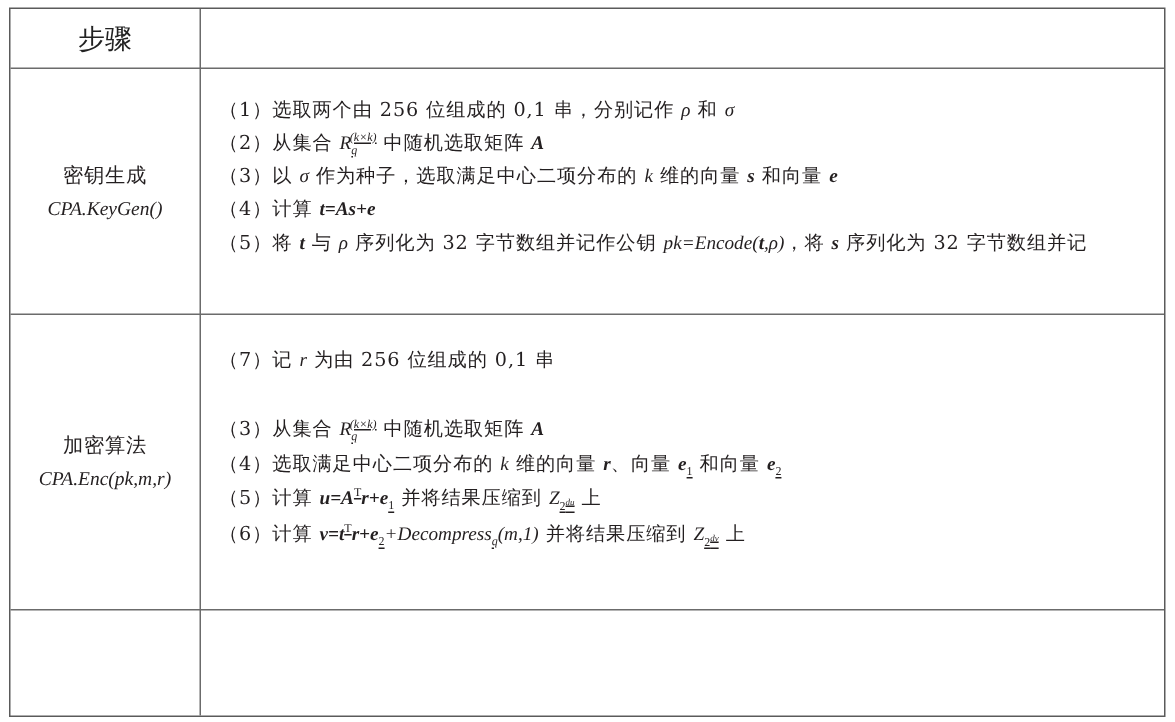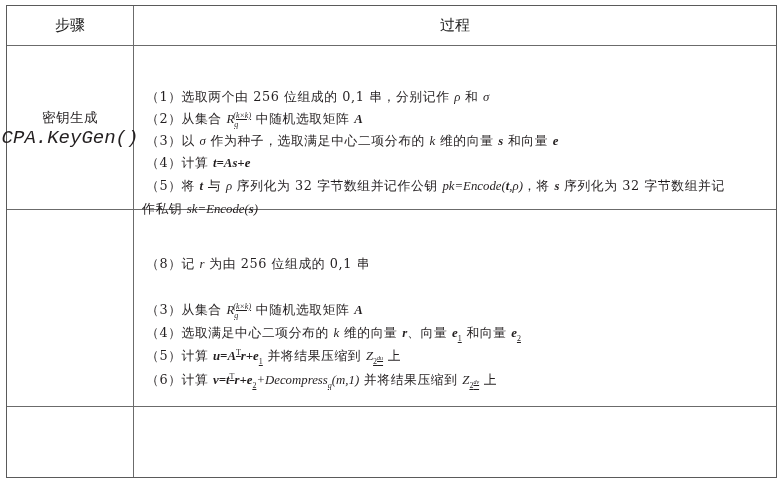--- a/index.html
+++ b/index.html
@@ -38,88 +38,87 @@
     width: 0;
     border-left: 1.5px solid #6b6b6b;
     left: 126px;
   }
   .cell {
     position: absolute;
     box-sizing: border-box;
   }
   .hdr {
     font-family: "DejaVu Sans", "Liberation Sans", sans-serif;
-    font-size: 15px;
+    font-size: 18px;
     color: #222;
     display: flex;
     align-items: center;
     justify-content: center;
     text-align: right;
   }
   .step-cell {
     display: flex;
     flex-direction: column;
     align-items: center;
     justify-content: center;
     font-size: 13px;
     line-height: 21px;
     text-align: center;
   }
   .step-cell .zh { font-size: 13.5px; letter-spacing: 0.5px; }
-  .step-cell .fn { font-family: Liberation Mono, monospace; font-style: italic; font-size: 19px; }
+  .step-cell .fn { font-family: Liberation Serif, serif; font-style: italic; font-size: 13px; }
   .proc-cell {
     font-size: 12.6px;
     padding-left: 12px;
     padding-right: 8px;
   }
   .line {
     position: absolute;
     left: 12px;
     right: 8px;
     white-space: nowrap;
     font-size: 12.8px;
     letter-spacing: 0.6px;
-    margin-top: 24px;
   }
   .i { font-family: "Liberation Serif", "DejaVu Serif", serif; font-style: italic; letter-spacing: 0; }
   .b { font-family: "Liberation Serif", "DejaVu Serif", serif; font-style: italic; font-weight: bold; letter-spacing: 0; }
   .r { font-family: "Liberation Serif", "DejaVu Serif", serif; letter-spacing: 0; }
   sub, sup { font-size: 8px; line-height: 0; text-decoration: underline; }
 </style>
 </head>
 <body>
 
 <div class="table">
 
   <div class="hline" style="top:39px"></div>
   <div class="hline" style="top:203px"></div>
   <div class="hline" style="top:400px"></div>
   <div class="vline"></div>
 
   <div class="cell hdr" style="left:0;top:0;width:126px;height:39px">
     <span>步骤</span>
   </div>
-  <div class="cell hdr" style="left:127px;top:0;width:642px;height:39px">
-    <span>过程</span>
-  </div>
 
   <div class="cell step-cell" style="left:0;top:40px;width:126px;height:163px">
     <span class="zh">密钥生成</span>
     <span class="fn">CPA.KeyGen()</span>
   </div>
   <div class="cell proc-cell" style="left:127px;top:40px;width:642px;height:163px">
     <div class="line" style="top:19px"><span>（1）选取两个由 256 位组成的 0,1 串，分别记作 </span><span class="i">ρ</span><span> 和 </span><span class="i">σ</span></div>
     <div class="line" style="top:41px"><span>（2）从集合 </span><span class="i">R</span><sub class="i">q</sub><sup class="i" style="margin-left:-5px">(k×k)</sup><span> 中随机选取矩阵 </span><span class="b">A</span></div>
     <div class="line" style="top:63px"><span>（3）以 </span><span class="i">σ</span><span> 作为种子，选取满足中心二项分布的 </span><span class="i">k</span><span> 维的向量 </span><span class="b">s</span><span> 和向量 </span><span class="b">e</span></div>
     <div class="line" style="top:85px"><span>（4）计算 </span><span class="b">t=As+e</span></div>
     <div class="line" style="top:108px"><span>（5）将 </span><span class="b">t</span><span> 与 </span><span class="i">ρ</span><span> 序列化为 32 字节数组并记作公钥 </span><span class="i">pk=Encode(</span><span class="b">t</span><span class="i">,ρ)</span><span>，将 </span><span class="b">s</span><span> 序列化为 32 字节数组并记</span></div>
-    <div class="line" style="top:131px;left:8px"><span>作私钥 </span><span class="i">sk=Encode(</span><span class="b">s</span><span class="i">)</span></div>
   </div>
 
+  <div class="cell step-cell" style="left:0;top:204px;width:126px;height:196px">
+    <span class="zh">加密算法</span>
+    <span class="fn">CPA.Enc(pk,m,r)</span>
+  </div>
   <div class="cell proc-cell" style="left:127px;top:204px;width:642px;height:196px">
-    <div class="line" style="top:22px"><span>（8）记 </span><span class="i">r</span><span> 为由 256 位组成的 0,1 串</span></div>
+    <div class="line" style="top:22px"><span>（7）记 </span><span class="i">r</span><span> 为由 256 位组成的 0,1 串</span></div>
     <div class="line" style="top:68px"><span>（3）从集合 </span><span class="i">R</span><sub class="i">q</sub><sup class="i" style="margin-left:-5px">(k×k)</sup><span> 中随机选取矩阵 </span><span class="b">A</span></div>
     <div class="line" style="top:91px"><span>（4）选取满足中心二项分布的 </span><span class="i">k</span><span> 维的向量 </span><span class="b">r</span><span>、向量 </span><span class="b">e</span><sub class="r">1</sub><span> 和向量 </span><span class="b">e</span><sub class="r">2</sub></div>
     <div class="line" style="top:114px"><span>（5）计算 </span><span class="b">u=A</span><sup class="r">T</sup><span class="b">r+e</span><sub class="r">1</sub><span> 并将结果压缩到 </span><span class="i">Z</span><sub class="r"><span>2</span><sup class="i" style="font-size:6px">du</sup></sub><span> 上</span></div>
     <div class="line" style="top:138px"><span>（6）计算 </span><span class="b">v=t</span><sup class="r">T</sup><span class="b">r+e</span><sub class="r">2</sub><span class="i">+Decompress</span><sub class="i">q</sub><span class="i">(m,1)</span><span> 并将结果压缩到 </span><span class="i">Z</span><sub class="r"><span>2</span><sup class="i" style="font-size:6px">dv</sup></sub><span> 上</span></div>
   </div>
 
 </div>
 
 </body></html>

